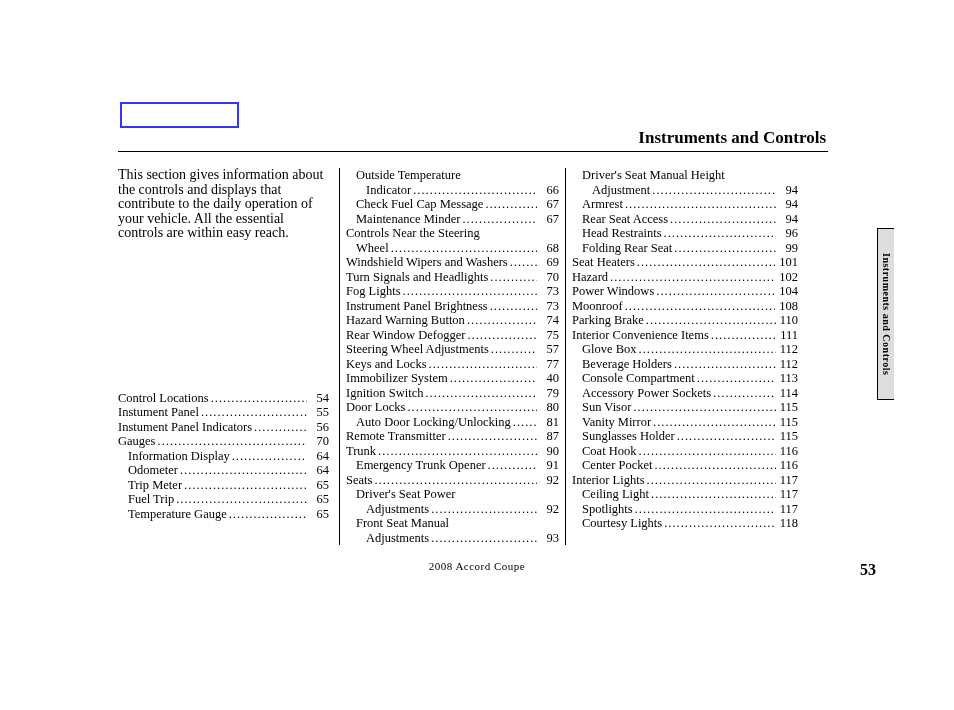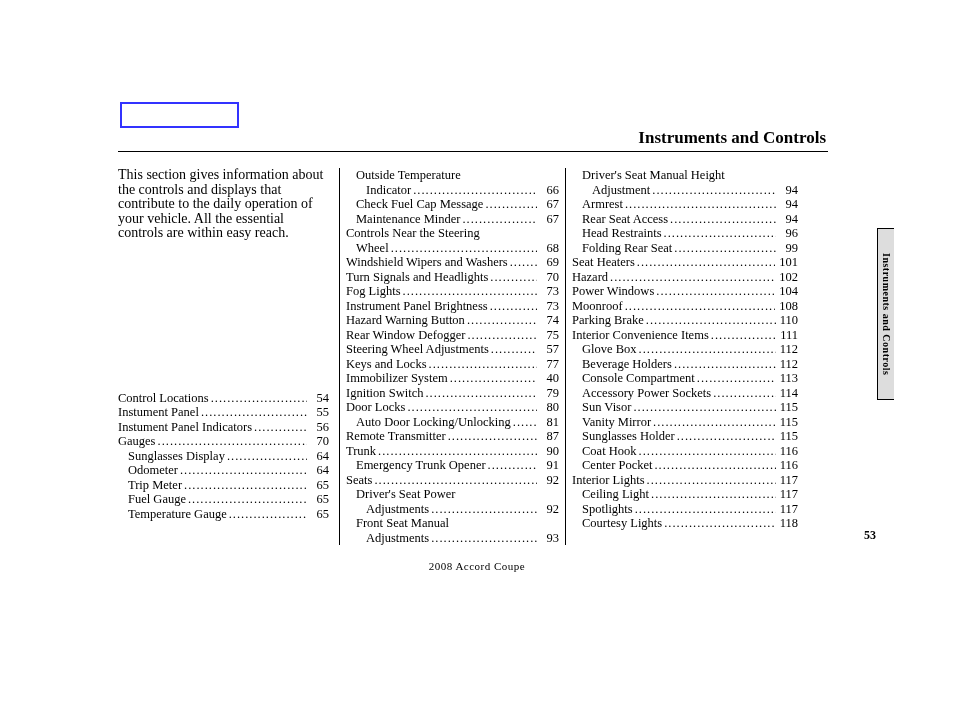--- a/index.html
+++ b/index.html
@@ -93,23 +93,23 @@
     padding-left: 2px;
     min-width: 18px;
     text-align: right;
   }
   .wrap-line {
     white-space: nowrap;
   }
   .page-num {
     position: absolute;
     right: 78px;
-    top: 528px;
+    top: 561px;
     font-weight: bold;
-    font-size: 12px;
+    font-size: 16px;
   }
   .footer {
     position: absolute;
     left: 0;
     width: 954px;
     text-align: center;
     top: 560px;
     font-size: 11px;
     letter-spacing: 0.5px;
   }
@@ -167,36 +167,36 @@
             <span class="toc-label">Instument Panel Indicators</span>
             <span class="dots"></span>
             <span class="pg">56</span>
           </div>
           <div class="toc-entry ">
             <span class="toc-label">Gauges</span>
             <span class="dots"></span>
             <span class="pg">70</span>
           </div>
           <div class="toc-entry indent1">
-            <span class="toc-label">Sunglasses Display</span>
+            <span class="toc-label">Information Display</span>
             <span class="dots"></span>
             <span class="pg">64</span>
           </div>
           <div class="toc-entry indent1">
             <span class="toc-label">Odometer</span>
             <span class="dots"></span>
             <span class="pg">64</span>
           </div>
           <div class="toc-entry indent1">
             <span class="toc-label">Trip Meter</span>
             <span class="dots"></span>
             <span class="pg">65</span>
           </div>
           <div class="toc-entry indent1">
-            <span class="toc-label">Fuel Gauge</span>
+            <span class="toc-label">Fuel Trip</span>
             <span class="dots"></span>
             <span class="pg">65</span>
           </div>
           <div class="toc-entry indent1">
             <span class="toc-label">Temperature Gauge</span>
             <span class="dots"></span>
             <span class="pg">65</span>
           </div>
         </div>
     </div>

